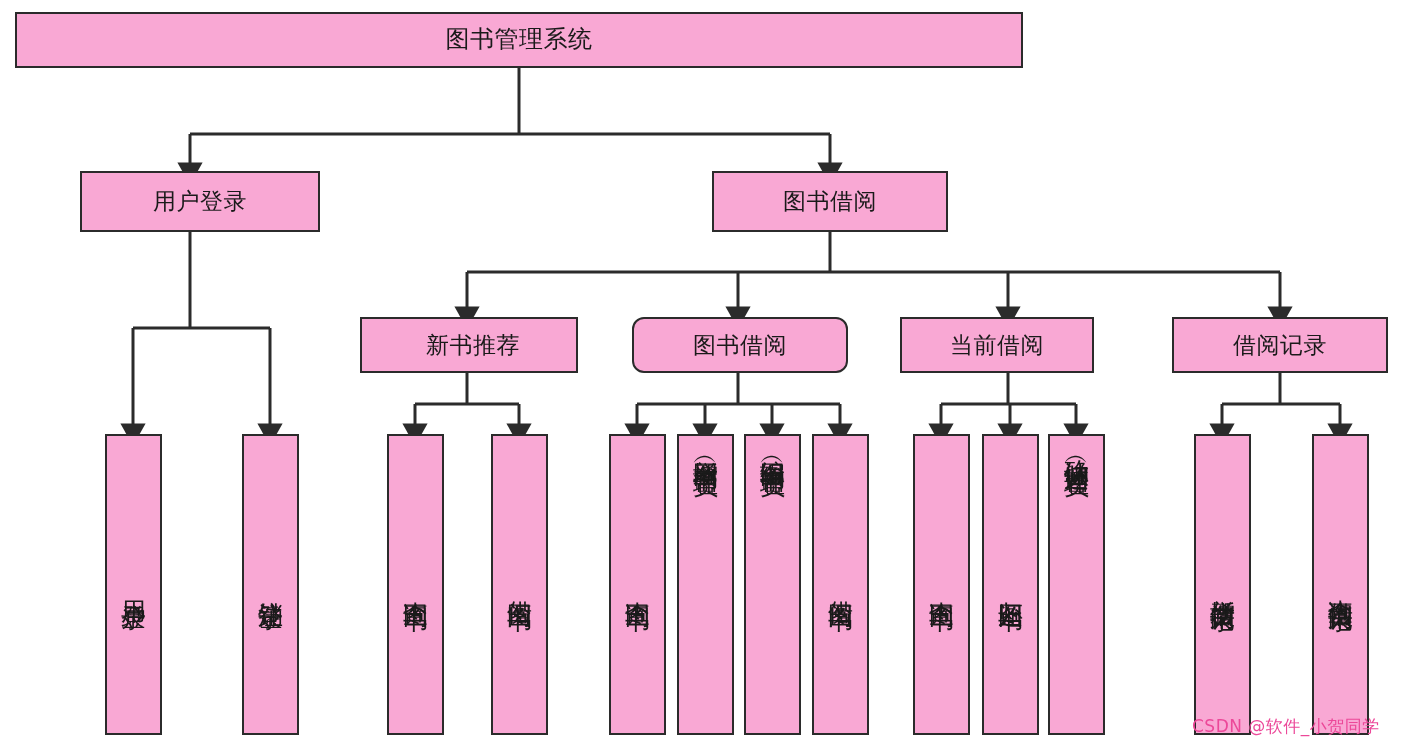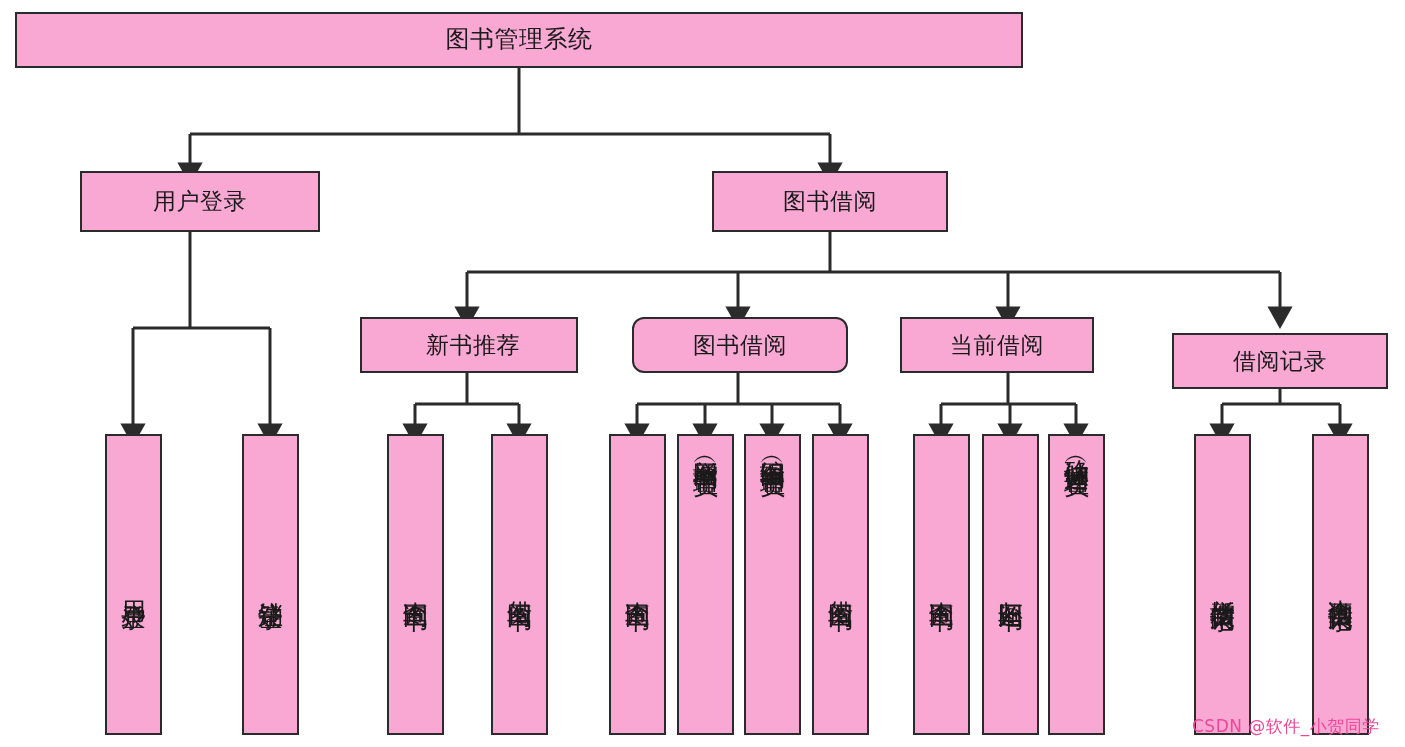--- a/index.html
+++ b/index.html
@@ -146,21 +146,21 @@
   </div>
 
   <div class="node horiz" style="left:632px; top:317px; width:216px; height:56px;border-radius:12px;">
     <span class="txt">图书借阅</span>
   </div>
 
   <div class="node horiz" style="left:900px; top:317px; width:194px; height:56px;">
     <span class="txt">当前借阅</span>
   </div>
 
-  <div class="node horiz" style="left:1172px; top:317px; width:216px; height:56px;margin-top:16px;">
+  <div class="node horiz" style="left:1172px; top:317px; width:216px; height:56px;">
     <span class="txt">借阅记录</span>
   </div>
 
   <div class="node leaf mid" style="left:105px; top:434px; width:57px; height:301px; align-items:center;">
     <span class="txt">用户登录</span>
   </div>
 
   <div class="node leaf mid" style="left:242px; top:434px; width:57px; height:301px; align-items:center;">
     <span class="txt">注销登录</span>
   </div>

